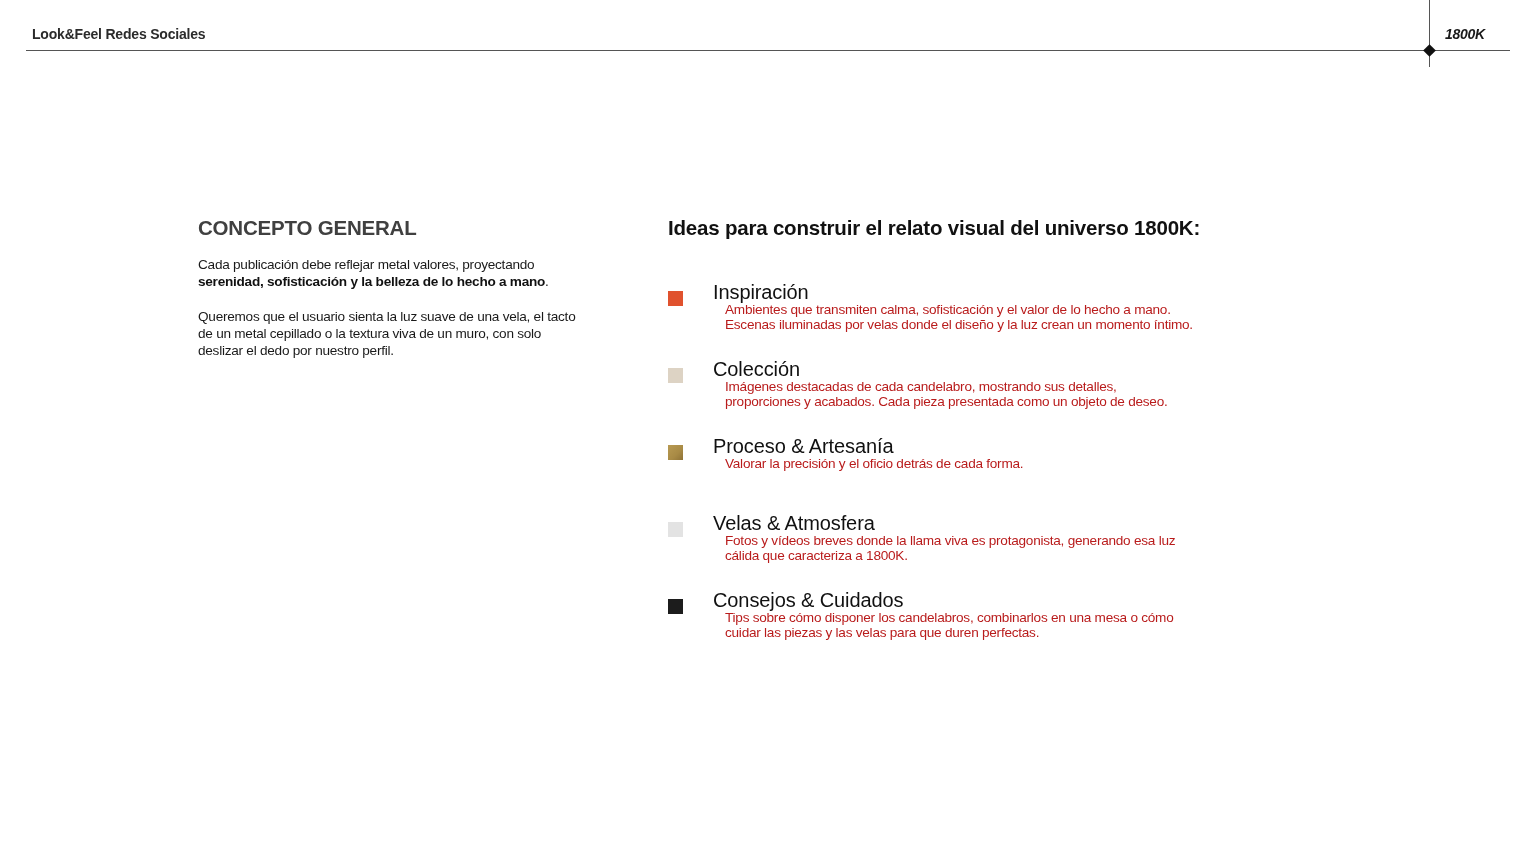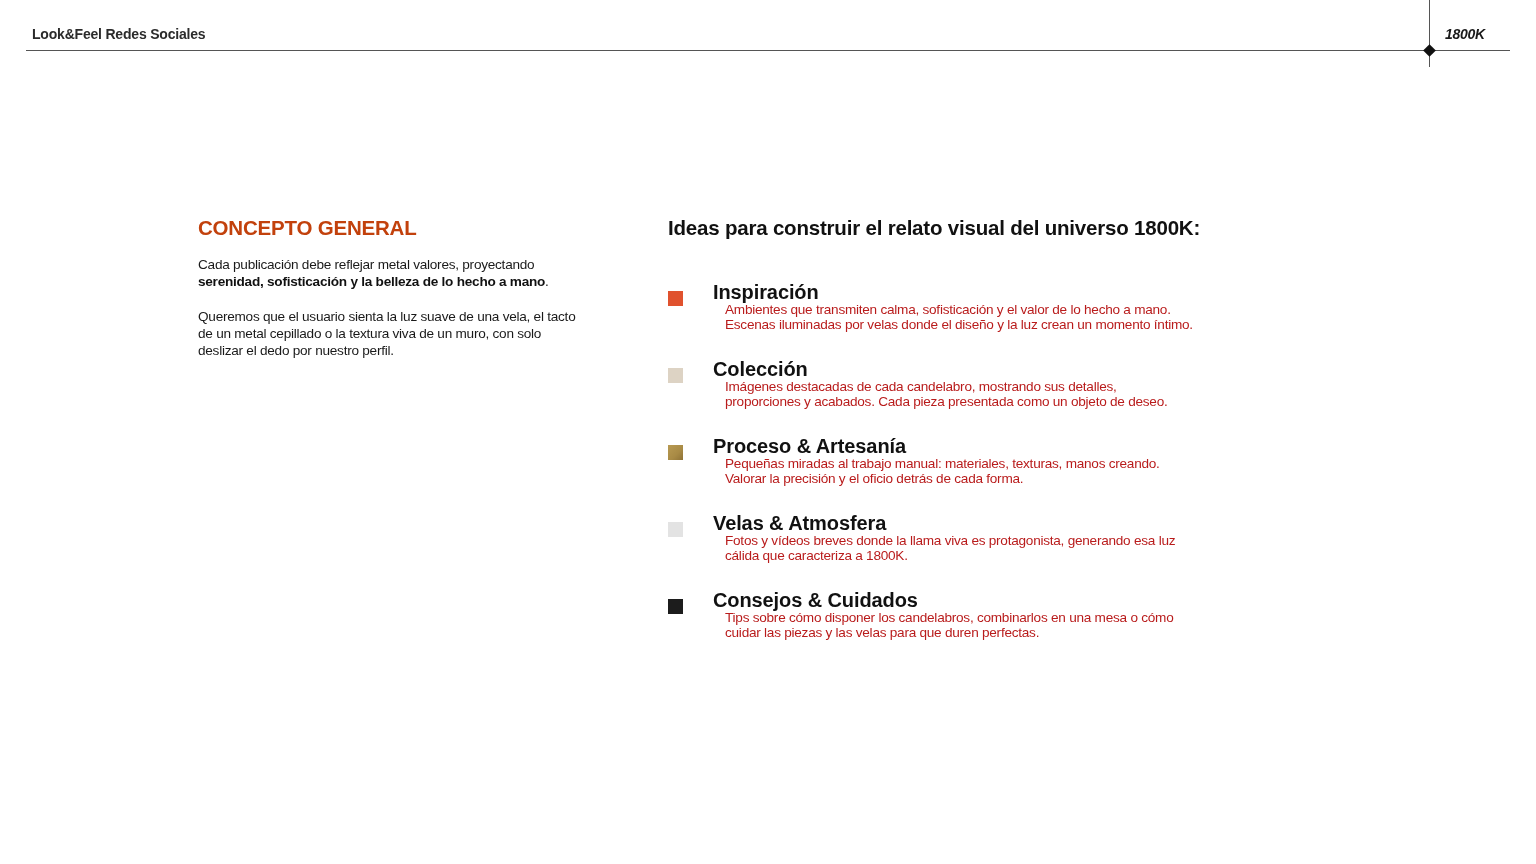--- a/index.html
+++ b/index.html
@@ -29,42 +29,42 @@
     .diamond {
       position: absolute; left: 1425px; top: 46px; width: 9px; height: 9px;
       background: #111; transform: rotate(45deg);
     }
 
     
     .concept {
       position: absolute; left: 198px; top: 216px; width: 380px;
     }
     .concept h2 {
-      font-size: 20.5px; font-weight: bold; letter-spacing: -0.2px; color: #c2410c; margin-bottom: 16px;
+      font-size: 20.5px; font-weight: bold; letter-spacing: -0.2px; color: #404040; margin-bottom: 16px;
     }
     .concept p {
       font-size: 13.6px; line-height: 17.3px; color: #1a1a1a; margin-bottom: 17px; letter-spacing: -0.25px;
     }
     .concept b { font-weight: bold; color: #111; }
 
     
     .ideas {
       position: absolute; left: 668px; top: 216px; width: 620px;
     }
     .ideas h2 {
       font-size: 20.5px; font-weight: bold; letter-spacing: -0.2px; color: #111; margin-bottom: 41px;
     }
     .idea {
       position: relative; padding-left: 45px; height: 77px;
     }
     .swatch {
       position: absolute; left: 0; top: 10px; width: 15px; height: 15px;
     }
     .idea-title {
-      font-size: 20px; font-weight: bold; color: #111; line-height: 22px; letter-spacing: -0.1px;
+      font-size: 20px; font-weight: normal; color: #111; line-height: 22px; letter-spacing: -0.1px;
     }
     .idea-desc {
       font-size: 13.6px; line-height: 17.3px; color: #b91c1c; letter-spacing: -0.25px; margin-top: -2px; margin-left: 12px;
     }
   </style>
 </head>
 <body>
 
 <div class="page">
   <div class="doc-title">Look&amp;Feel Redes Sociales</div>
@@ -92,21 +92,20 @@
     <div class="idea">
       <span class="swatch" style="background: rgb(221, 211, 196);"></span>
       <div class="idea-title">Colección</div>
       <div class="idea-desc">Imágenes destacadas de cada candelabro, mostrando sus detalles,</div>
       <div class="idea-desc">proporciones y acabados. Cada pieza presentada como un objeto de deseo.</div>
     </div>
 
     <div class="idea">
       <span class="swatch" style="background: linear-gradient(135deg, rgb(184, 154, 82) 0%, rgb(168, 138, 69) 60%, rgb(142, 114, 54) 100%);"></span>
       <div class="idea-title">Proceso &amp; Artesanía</div>
-      <div class="idea-desc">Pequeñas miradas al trabajo manual: materiales, texturas, manos creando.</div>
       <div class="idea-desc">Valorar la precisión y el oficio detrás de cada forma.</div>
     </div>
 
     <div class="idea">
       <span class="swatch" style="background: rgb(227, 227, 227);"></span>
       <div class="idea-title">Velas &amp; Atmosfera</div>
       <div class="idea-desc">Fotos y vídeos breves donde la llama viva es protagonista, generando esa luz</div>
       <div class="idea-desc">cálida que caracteriza a 1800K.</div>
     </div>
 

